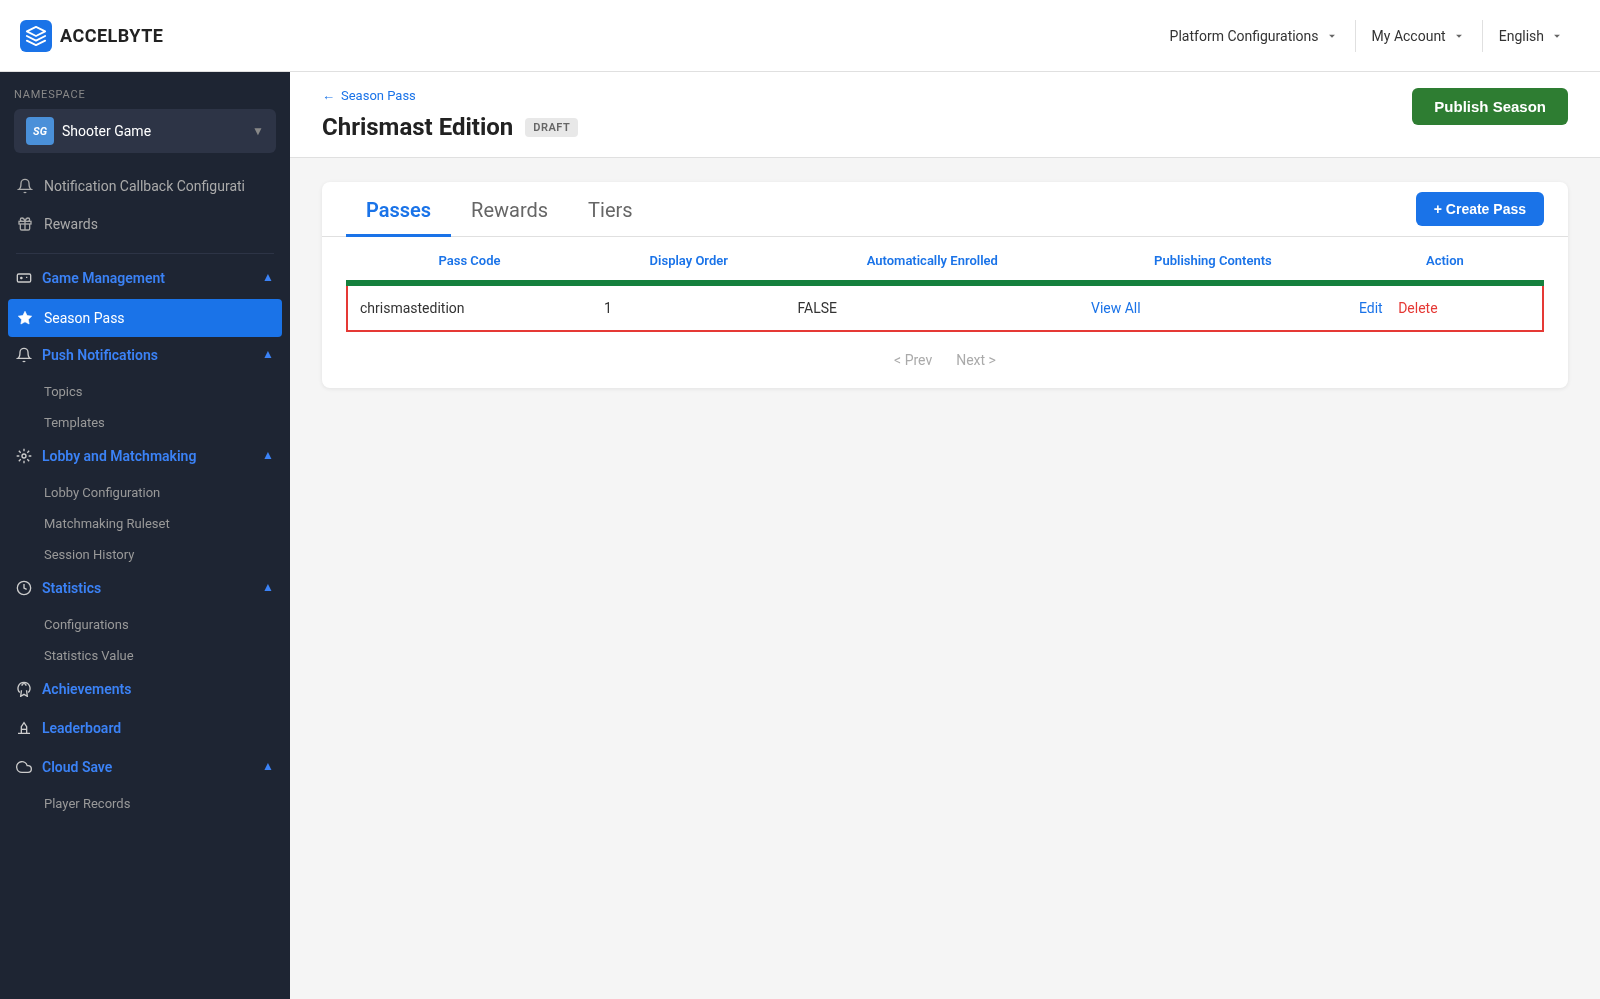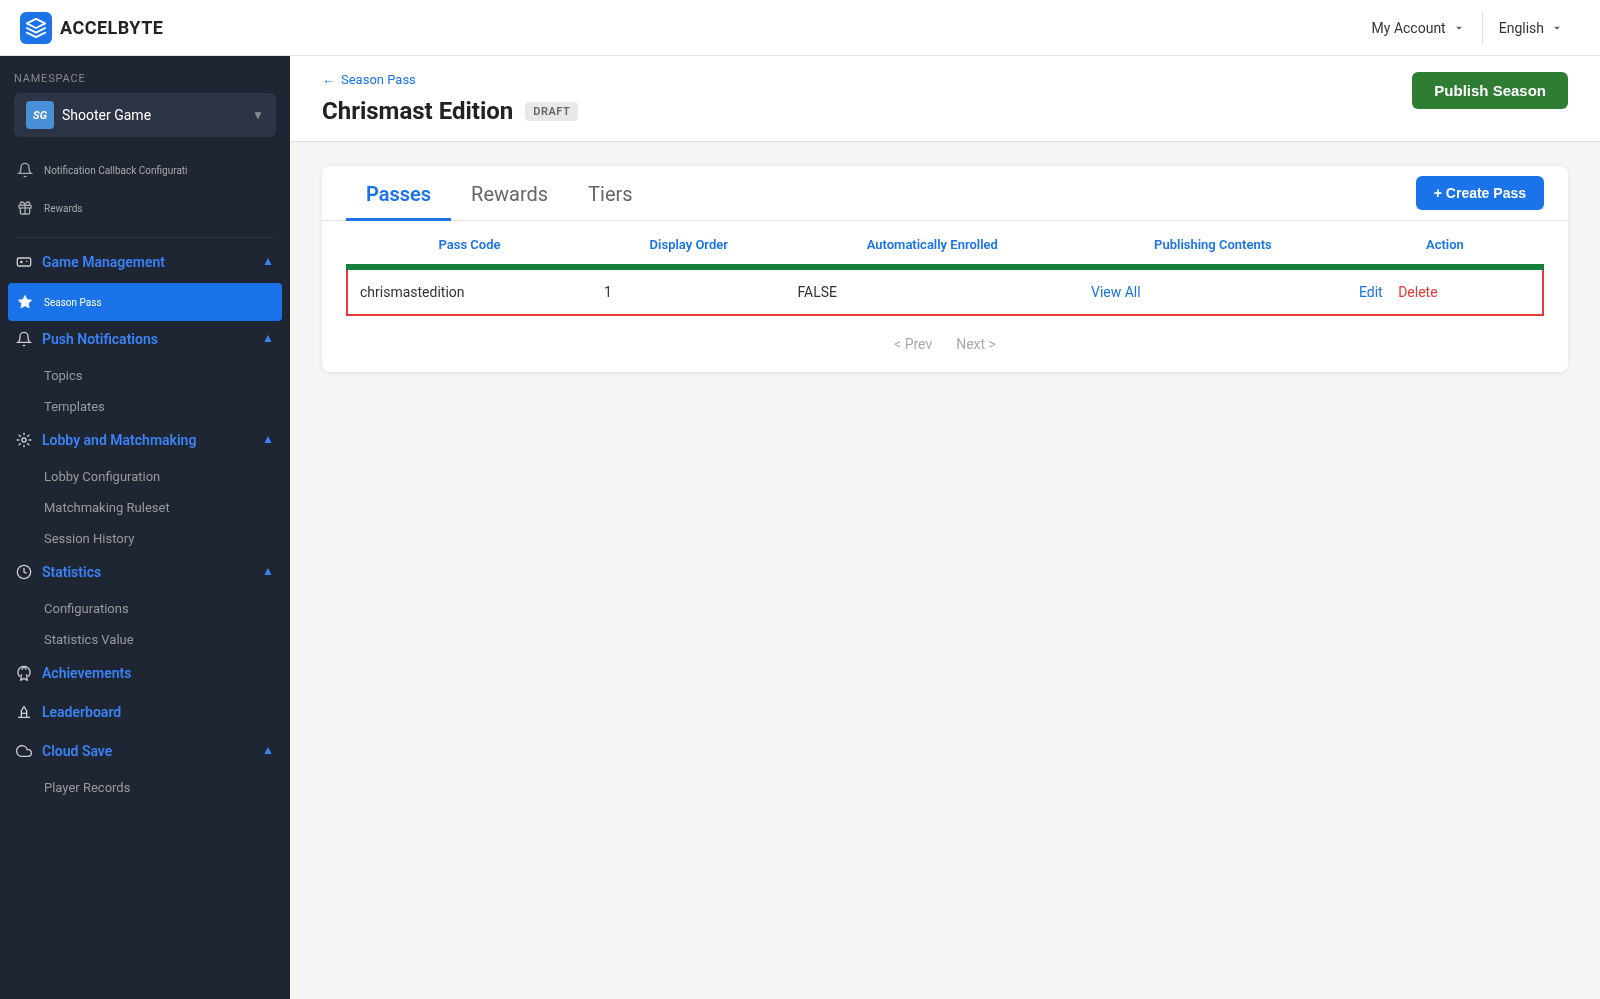--- a/index.html
+++ b/index.html
@@ -1,21 +1,21 @@
 <!DOCTYPE html>
 <html><head>
   <meta charset="utf-8">
   <style>
     * { box-sizing: border-box; margin: 0; padding: 0; }
     body { font-family: -apple-system, BlinkMacSystemFont, 'Segoe UI', Roboto, sans-serif; background: #f5f5f5; display: flex; flex-direction: column; height: 100vh; overflow: hidden; }
 
     
     .top-nav {
       display: flex; align-items: center; background: #fff; border-bottom: 1px solid #e0e0e0;
-      height: 56px; padding: 0 20px; flex-shrink: 0;
+      height: 72px; padding: 0 20px; flex-shrink: 0;
     }
     .top-nav-logo { display: flex; align-items: center; gap: 8px; margin-right: auto; }
     .logo-icon { width: 32px; height: 32px; background: #1a73e8; border-radius: 6px; display: flex; align-items: center; justify-content: center; }
     .logo-icon svg { width: 22px; height: 22px; fill: white; }
     .logo-text { font-size: 18px; font-weight: 700; color: #222; letter-spacing: 0.5px; }
     .top-nav-right { display: flex; align-items: center; gap: 0; }
     .nav-dropdown { display: flex; align-items: center; gap: 6px; padding: 8px 16px; cursor: pointer; font-size: 14px; color: #333; border-right: 1px solid #e0e0e0; }
     .nav-dropdown:last-child { border-right: none; }
     .nav-dropdown svg { width: 14px; height: 14px; fill: #666; }
 
@@ -25,21 +25,21 @@
     
     .sidebar { width: 290px; background: #1e2533; color: #ccc; flex-shrink: 0; overflow-y: auto; display: flex; flex-direction: column; }
     .sidebar-namespace { padding: 16px 14px 10px; }
     .sidebar-namespace-label { font-size: 11px; color: #888; text-transform: uppercase; letter-spacing: 0.8px; margin-bottom: 8px; }
     .sidebar-namespace-selector { background: #2d3446; border-radius: 6px; padding: 8px 12px; display: flex; align-items: center; gap: 8px; cursor: pointer; }
     .namespace-badge { background: #4a90d9; color: white; font-size: 11px; font-weight: 700; width: 28px; height: 28px; border-radius: 4px; display: flex; align-items: center; justify-content: center; flex-shrink: 0; font-style: italic; }
     .namespace-name { flex: 1; font-size: 14px; color: #fff; }
     .namespace-chevron { color: #888; font-size: 12px; }
 
     .sidebar-section { padding: 4px 0; }
-    .sidebar-item { display: flex; align-items: center; gap: 10px; padding: 10px 16px; cursor: pointer; font-size: 10px; color: #aaa; transition: background 0.15s; }
+    .sidebar-item { display: flex; align-items: center; gap: 10px; padding: 10px 16px; cursor: pointer; font-size: 14px; color: #aaa; transition: background 0.15s; }
     .sidebar-item.active { background: #1a73e8; color: #fff; border-radius: 4px; margin: 0 8px; padding: 10px 8px; }
     .sidebar-item .item-icon { width: 18px; height: 18px; flex-shrink: 0; display: flex; align-items: center; justify-content: center; }
     .sidebar-group-header { display: flex; align-items: flex-start; gap: 10px; padding: 10px 16px; cursor: pointer; font-size: 14px; color: #3b82f6; font-weight: 600; }
     .sidebar-group-header .chevron { margin-left: auto; font-size: 12px; }
     .sidebar-sub-item { padding: 8px 16px 8px 44px; font-size: 13px; color: #999; cursor: pointer; }
     .sidebar-divider { height: 1px; background: #2d3446; margin: 6px 16px; }
 
     
     .content { flex: 1; overflow-y: auto; background: #f5f5f5; padding: 0; }
 
@@ -81,20 +81,26 @@
 <div class="top-nav">
   <div class="top-nav-logo">
     <div class="logo-icon">
       <svg viewBox="0 0 24 24" xmlns="http://www.w3.org/2000/svg">
         <path d="M12 2L2 7l10 5 10-5-10-5zM2 17l10 5 10-5M2 12l10 5 10-5" stroke="white" stroke-width="2" fill="none" stroke-linecap="round" stroke-linejoin="round"></path>
       </svg>
     </div>
     <span class="logo-text">ACCELBYTE</span>
   </div>
   <div class="top-nav-right">
+    <div class="nav-dropdown">
+      <span>Platform Configurations</span>
+      <svg viewBox="0 0 24 24">
+          <path d="M7 10l5 5 5-5z"></path>
+        </svg>
+    </div>
     <div class="nav-dropdown">
       <span>My Account</span>
       <svg viewBox="0 0 24 24">
           <path d="M7 10l5 5 5-5z"></path>
         </svg>
     </div>
     <div class="nav-dropdown">
       <span>English</span>
       <svg viewBox="0 0 24 24">
           <path d="M7 10l5 5 5-5z"></path>

